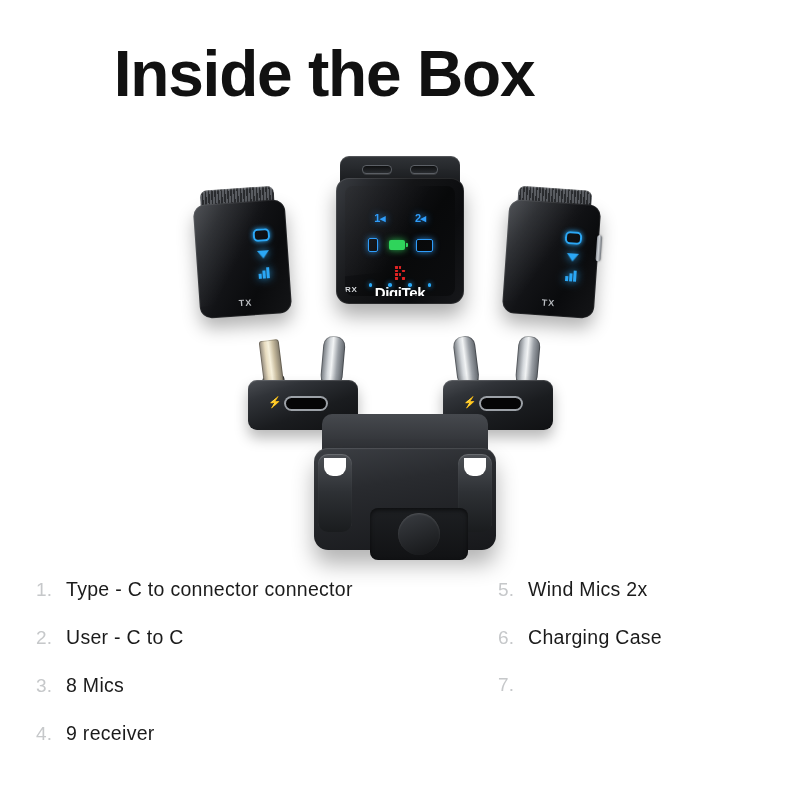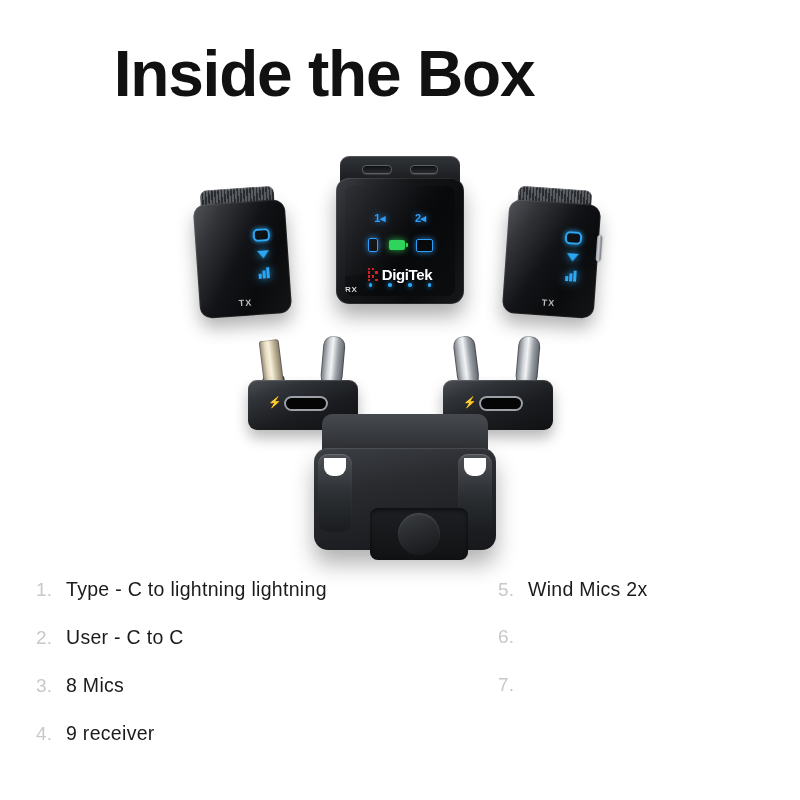--- a/index.html
+++ b/index.html
@@ -255,20 +255,21 @@
   }
   .rx-brand {
     position: absolute;
     top: 80px;
     left: 0;
     width: 100%;
     display: flex;
     justify-content: center;
     align-items: center;
     gap: 4px;
+    flex-direction: column;
   }
   .brand-dots {
     display: grid;
     grid-template-columns: repeat(3, 2.6px);
     grid-template-rows: repeat(4, 2.6px);
     gap: 1.1px;
   }
   .brand-dots i { background: #e02424; display: block; border-radius: 0.4px; }
   .brand-dots i.off { background: transparent; }
   .brand-text {
@@ -631,21 +632,21 @@
     </div>
   </div>
 
 </div>
 
 <div class="contents">
 
   <div class="contents-col" id="contents-col-left">
     <div class="content-item">
       <span class="item-number">1.</span>
-      <span class="item-label">Type - C to lightning lightning</span>
+      <span class="item-label">Type - C to connector connector</span>
     </div>
     <div class="content-item">
       <span class="item-number">2.</span>
       <span class="item-label">User - C to C</span>
     </div>
     <div class="content-item">
       <span class="item-number">3.</span>
       <span class="item-label">8 Mics</span>
     </div>
     <div class="content-item">
@@ -654,19 +655,20 @@
     </div>
   </div>
 
   <div class="contents-col" id="contents-col-right">
     <div class="content-item">
       <span class="item-number">5.</span>
       <span class="item-label">Wind Mics 2x</span>
     </div>
     <div class="content-item">
       <span class="item-number">6.</span>
+      <span class="item-label">Charging Case</span>
     </div>
     <div class="content-item">
       <span class="item-number">7.</span>
     </div>
   </div>
 
 </div>
 
 </body></html>

